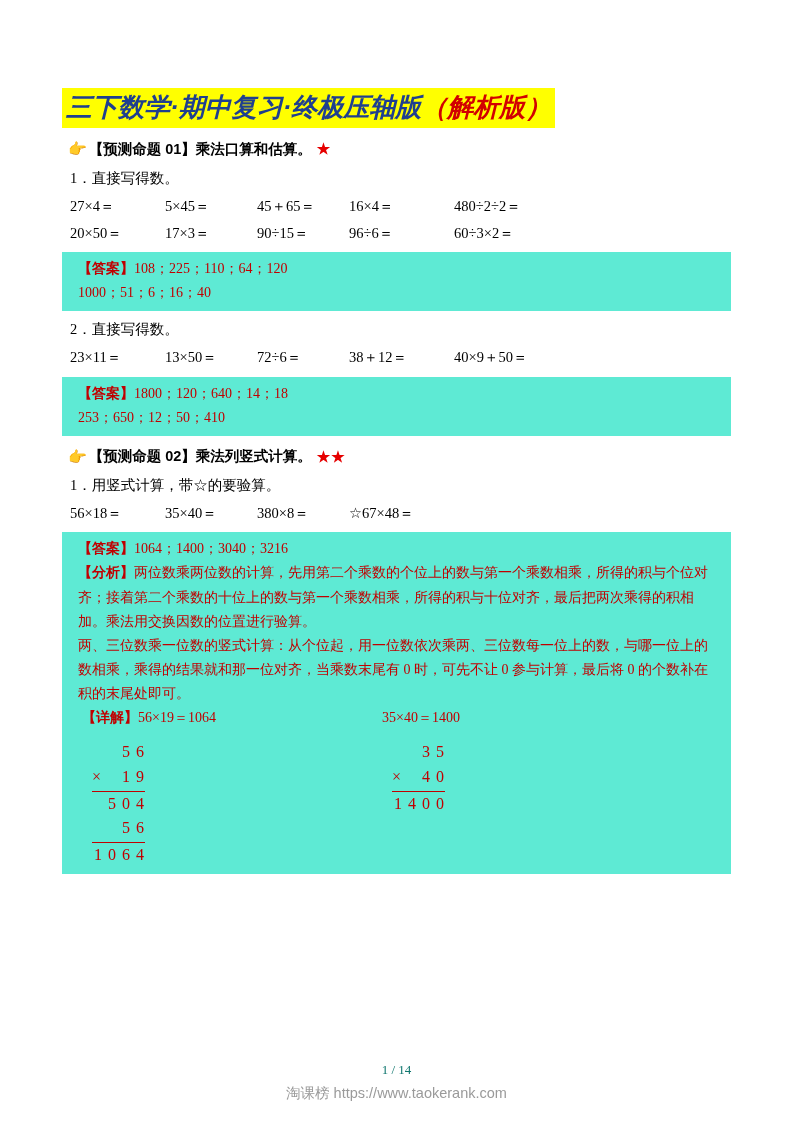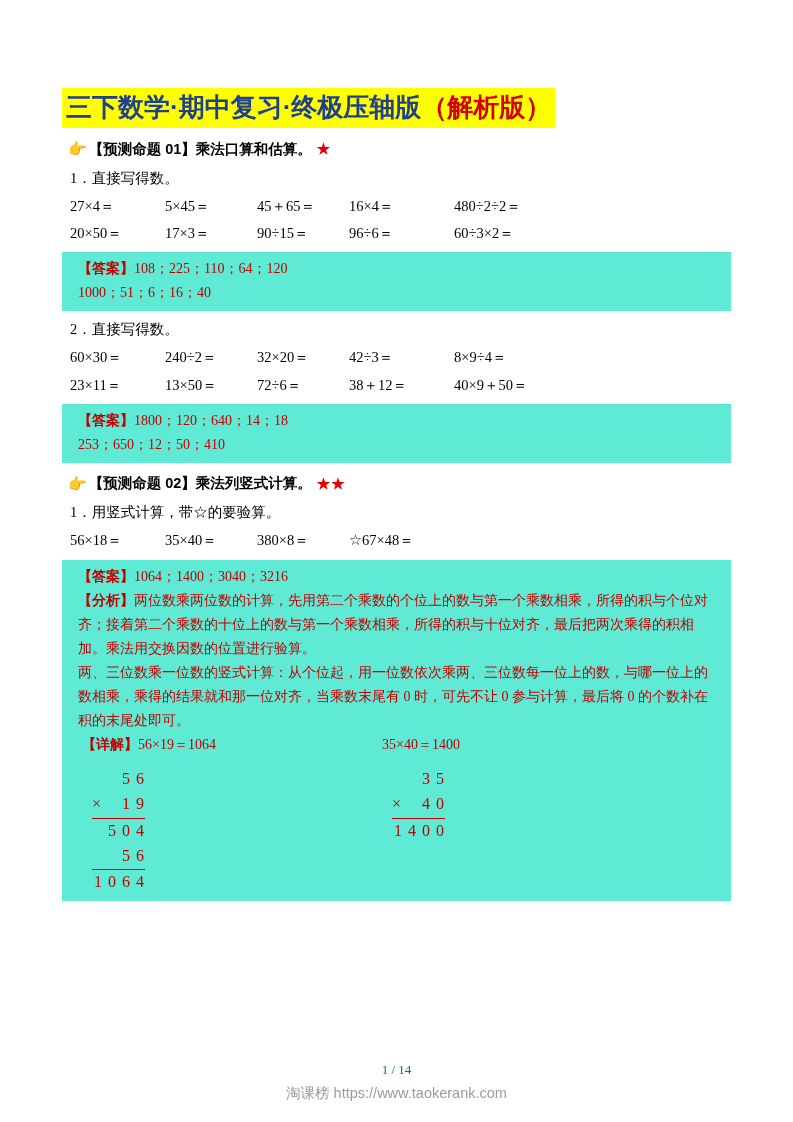--- a/index.html
+++ b/index.html
@@ -18,20 +18,21 @@
   .page {
     position: relative;
     width: 793px;
     height: 1122px;
     box-sizing: border-box;
     padding: 88px 62px 0 62px;
   }
 
   
   .title-wrap {
+    font-style: italic;
   }
   .title {
     display: inline-block;
     background: #ffff00;
     font-family: "Liberation Sans", sans-serif;
     font-weight: bold;
     font-size: 26px;
     line-height: 1.28;
     letter-spacing: 0px;
     padding: 3px 4px 4px 4px;
@@ -190,27 +191,20 @@
     <span class="cell w5">60÷3×2＝</span>
   </div>
 
   <div class="ans-block">
     <p><span class="lbl">【答案】</span><span>108；225；110；64；120</span></p>
     <p><span>1000；51；6；16；40</span></p>
   </div>
 
   <div class="q-line">2．直接写得数。</div>
 
-  <div class="expr-row">
-    <span class="cell w1">60×30＝</span>
-    <span class="cell w2">240÷2＝</span>
-    <span class="cell w3">32×20＝</span>
-    <span class="cell w4">42÷3＝</span>
-    <span class="cell w5">8×9÷4＝</span>
-  </div>
   <div class="expr-row">
     <span class="cell w1">23×11＝</span>
     <span class="cell w2">13×50＝</span>
     <span class="cell w3">72÷6＝</span>
     <span class="cell w4">38＋12＝</span>
     <span class="cell w5">40×9＋50＝</span>
   </div>
 
   <div class="ans-block">
     <p><span class="lbl">【答案】</span><span>1800；120；640；14；18</span></p>

